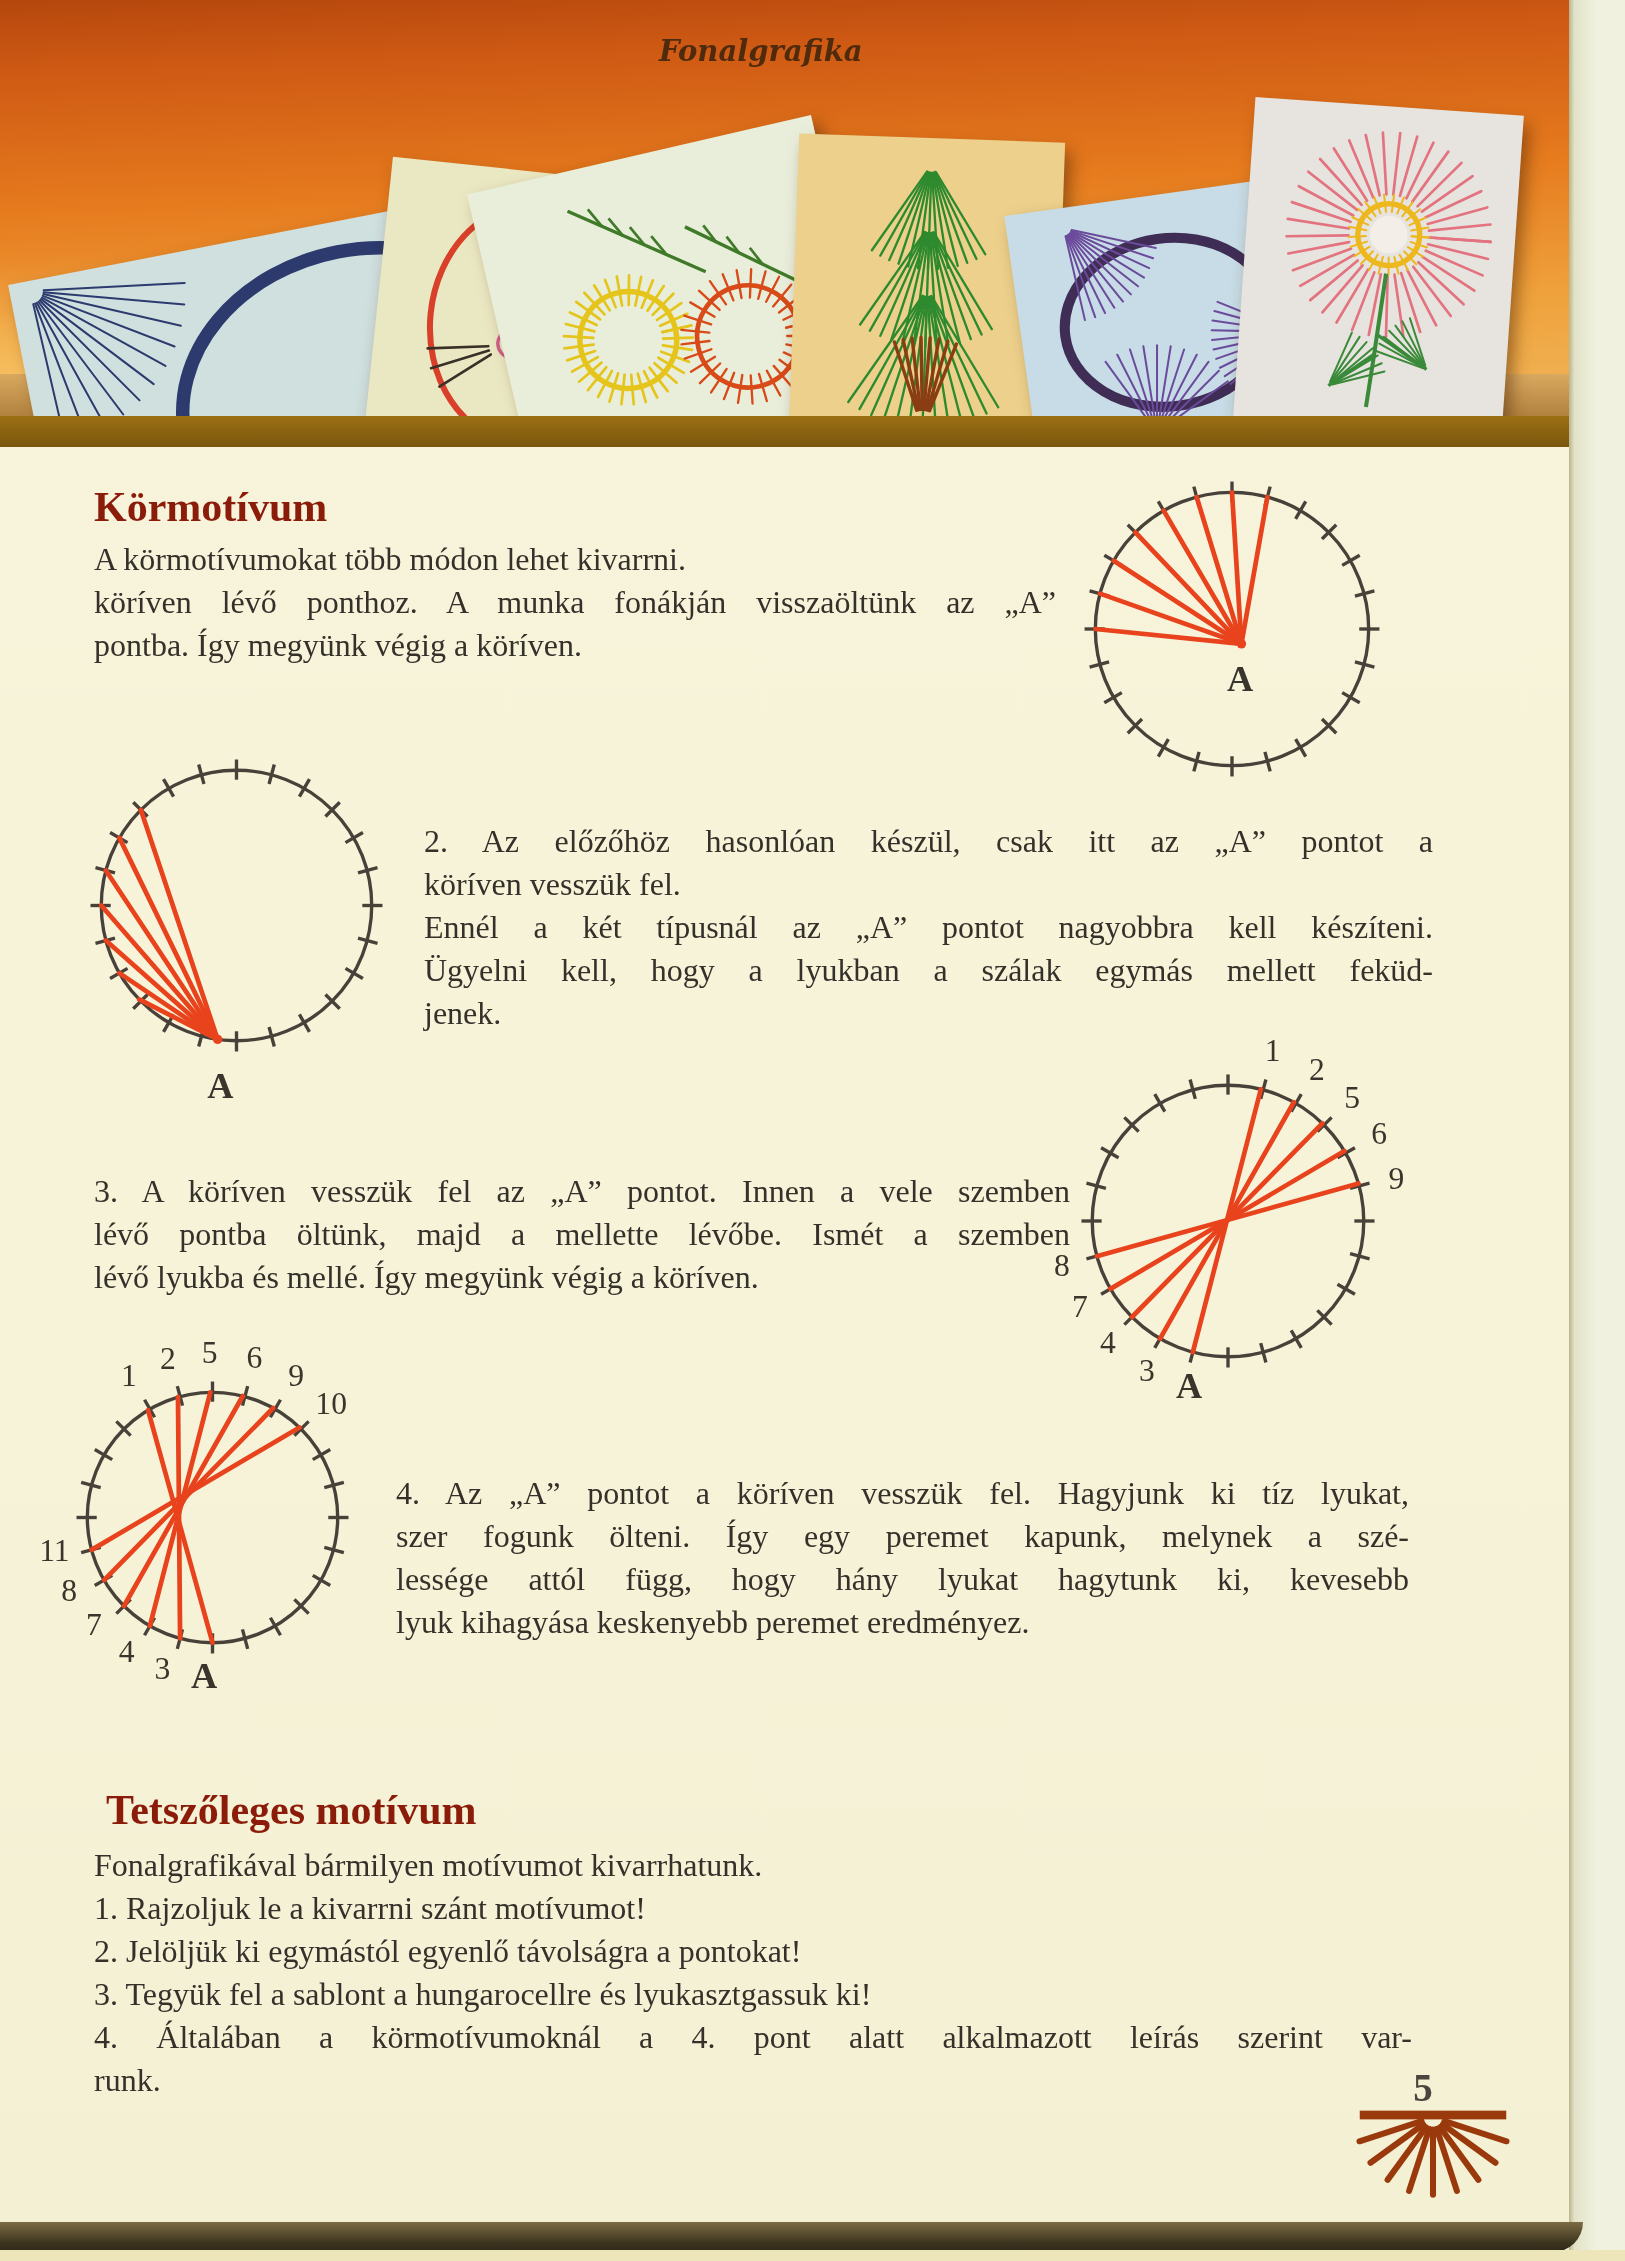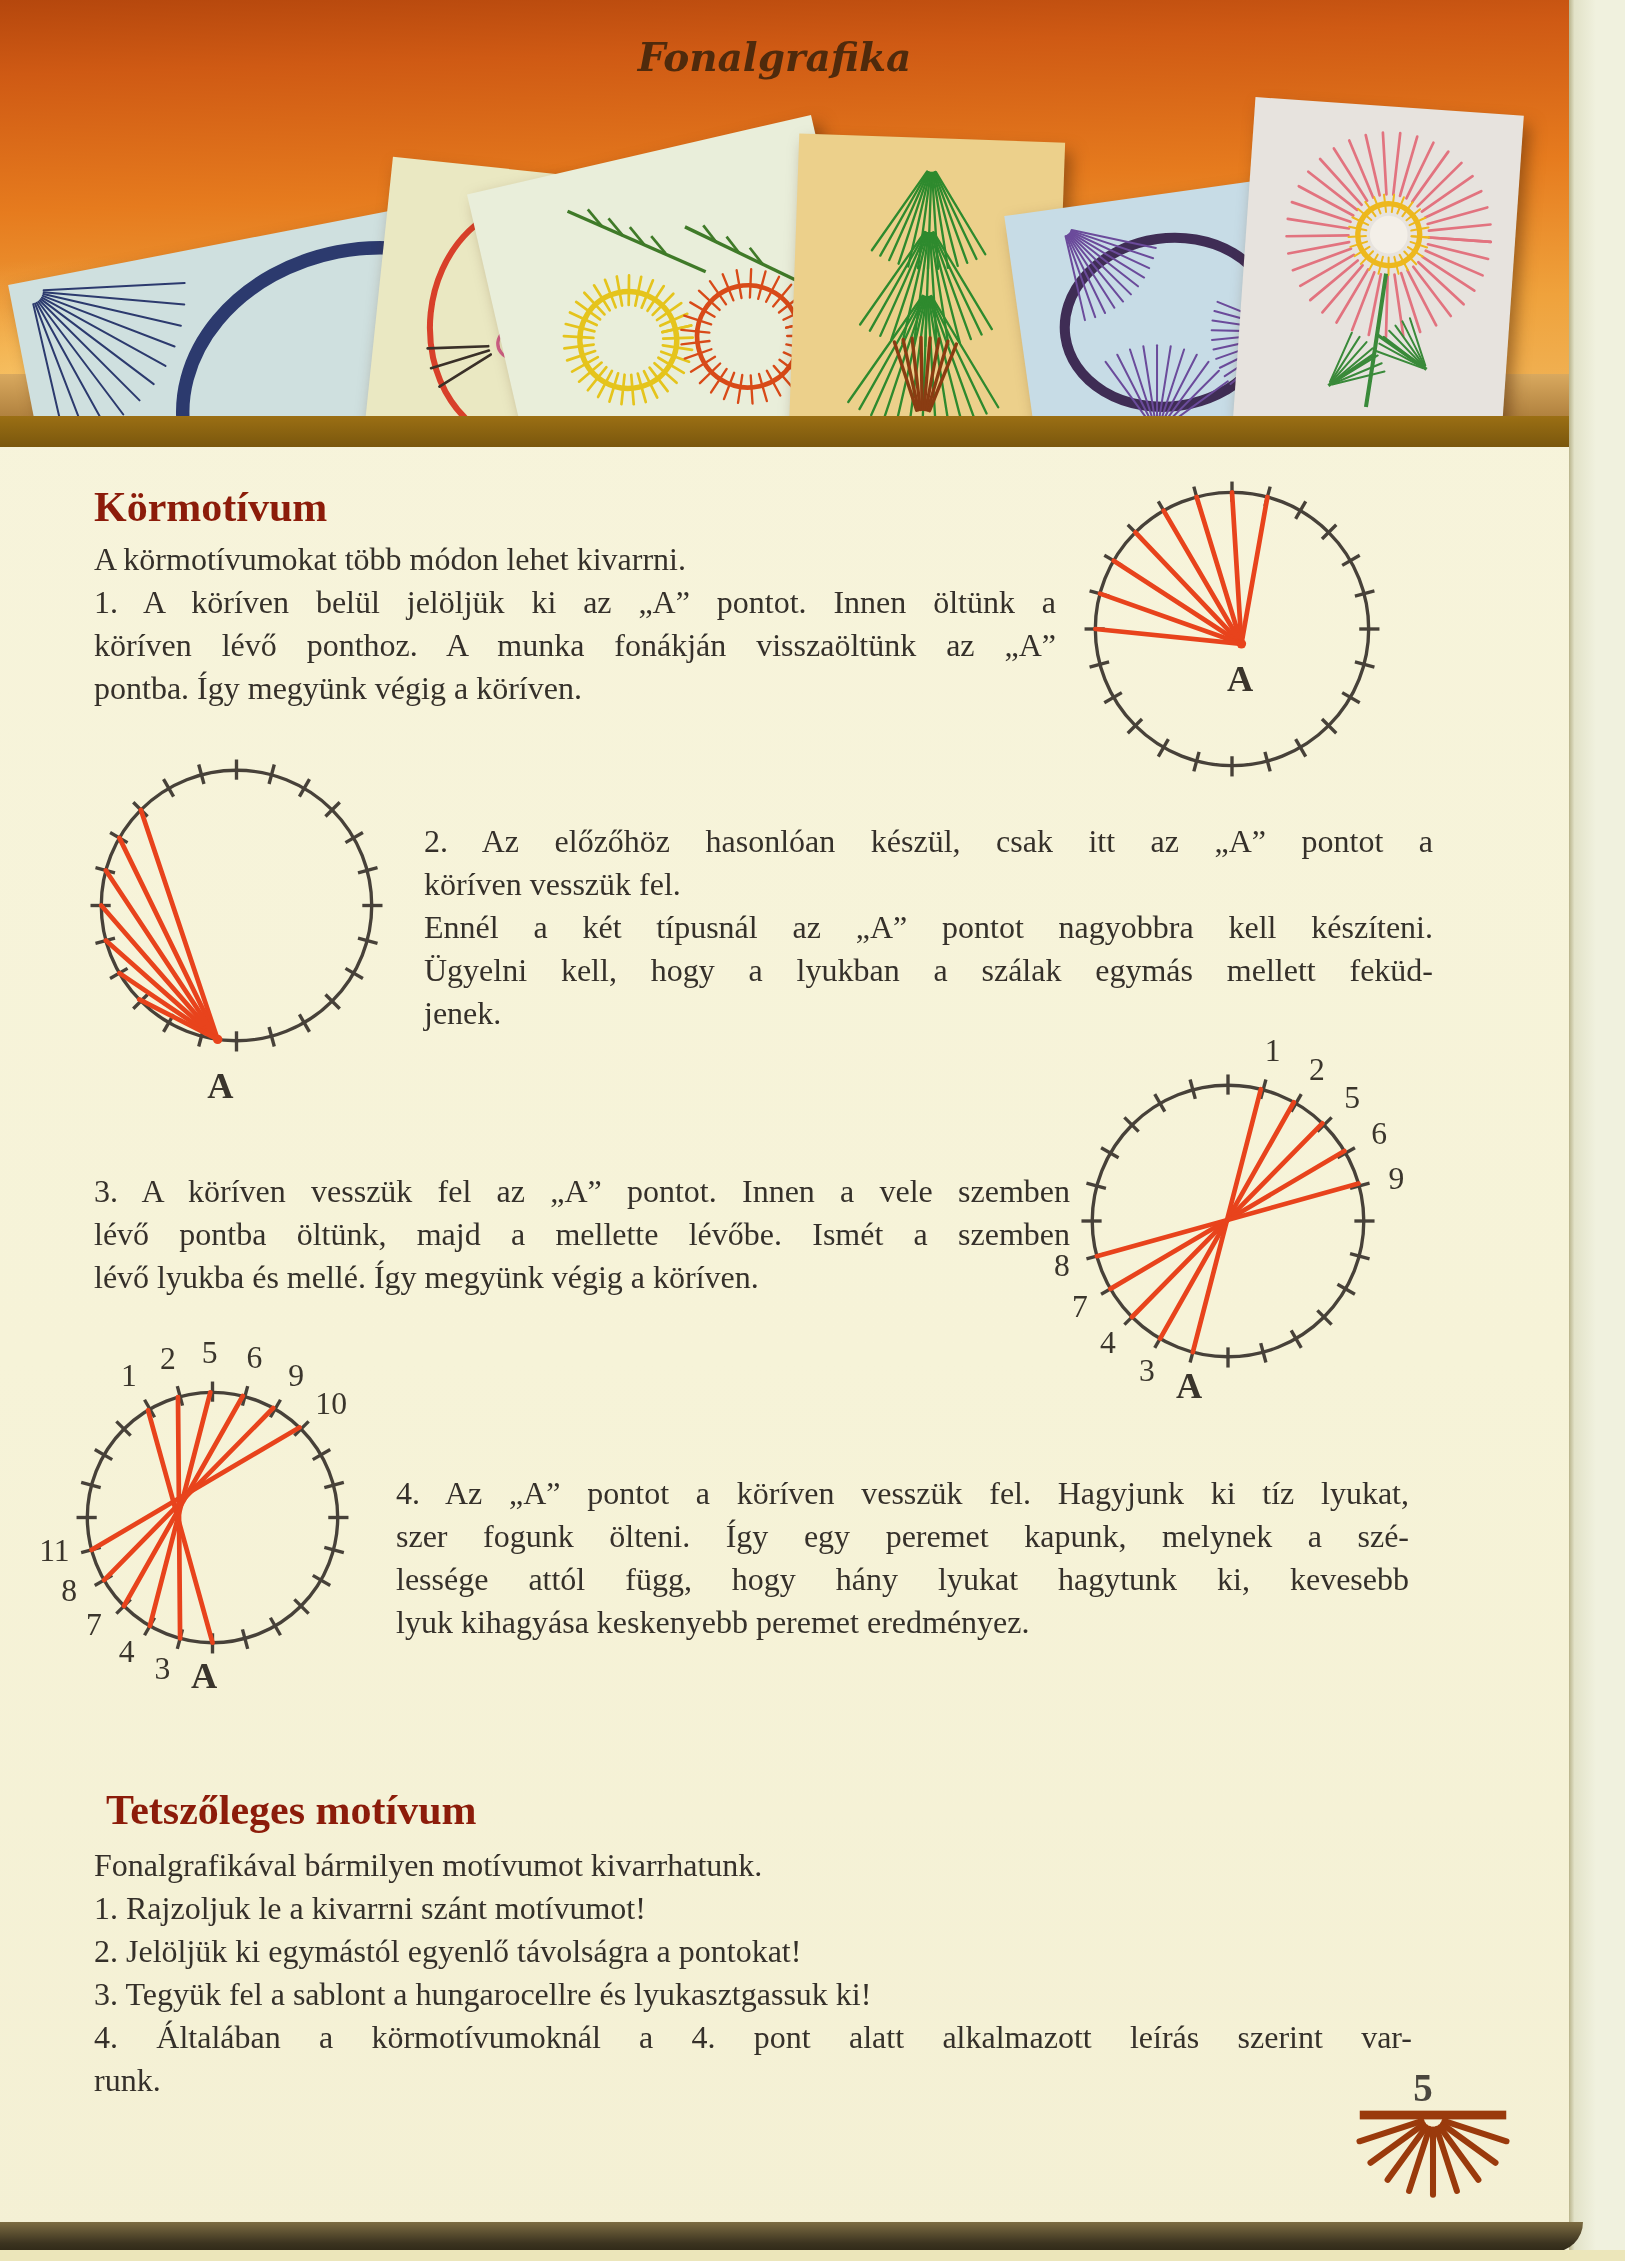--- a/index.html
+++ b/index.html
@@ -6,23 +6,23 @@
   .page{position:relative;width:1626px;height:2261px;overflow:hidden;
         background:linear-gradient(180deg,#f7f4dc 0%,#f6f3d8 60%,#f4f0d4 100%);
         font-family:"Liberation Serif", serif;}
   
   .header{position:absolute;left:0;top:0;width:1569px;height:416px;overflow:hidden;
     background:
       radial-gradient(606px 283px at 6% 104%, rgba(255,226,140,.65), rgba(255,226,140,0) 62%),
       linear-gradient(178deg,#b5470d 0%,#cf5a14 16%,#e67b1e 45%,#efa23c 74%,#f1b65a 100%);}
   .table-strip{position:absolute;left:0;top:374px;width:100%;height:42px;
       background:linear-gradient(180deg,#d9a95f,#b1823f);}
-  .page-title{position:absolute;left:633px;top:34px;width:283px;text-align:center;
+  .page-title{position:absolute;left:659px;top:34px;width:283px;text-align:left;
       font-family:"DejaVu Serif",serif;font-style:italic;font-weight:bold;
-      font-size:39px;color:#4f2a0c;}
+      font-size:29px;color:#4f2a0c;}
   .card{position:absolute;box-shadow:6.7px 9.4px 16px rgba(80,40,8,.5);}
   .card svg{display:block;}
   .band{position:absolute;left:0;top:416px;width:1569px;height:31px;
       background:linear-gradient(180deg,#9b6f14,#7a570d);}
   .right-strip{position:absolute;left:1569px;top:0;width:57px;height:2261px;
       background:linear-gradient(90deg,#b9b48c 0,#e2e2c8 5.4px,#f0f1de 27px);}
   
   .h2{position:absolute;font-weight:bold;font-size:42px;line-height:43px;color:#8c1c0a;}
   .para{position:absolute;}
   .line{font-size:32px;line-height:43px;color:#35302a;}
@@ -418,21 +418,20 @@
     <div class="page-title">Fonalgrafika</div>
   </div>
 
   <div class="band"></div>
   <div class="right-strip"></div>
 
   <div class="h2" style="left:94px;top:486px;">Körmotívum</div>
 
   <div class="para" style="left:94px;top:538px;width:962px;">
     <div class="line">A körmotívumokat több módon lehet kivarrni.</div>
-    <div class="line j">1. A köríven belül jelöljük ki az „A” pontot. Innen öltünk a</div>
     <div class="line j">köríven lévő ponthoz. A munka fonákján visszaöltünk az „A”</div>
     <div class="line">pontba. Így megyünk végig a köríven.</div>
   </div>
 
   <div class="para" style="left:396px;top:820px;width:1009px;margin-left:28px;">
     <div class="line j">2. Az előzőhöz hasonlóan készül, csak itt az „A” pontot a</div>
     <div class="line">köríven vesszük fel.</div>
     <div class="line j">Ennél a két típusnál az „A” pontot nagyobbra kell készíteni.</div>
     <div class="line j">Ügyelni kell, hogy a lyukban a szálak egymás mellett feküd-</div>
     <div class="line">jenek.</div>

